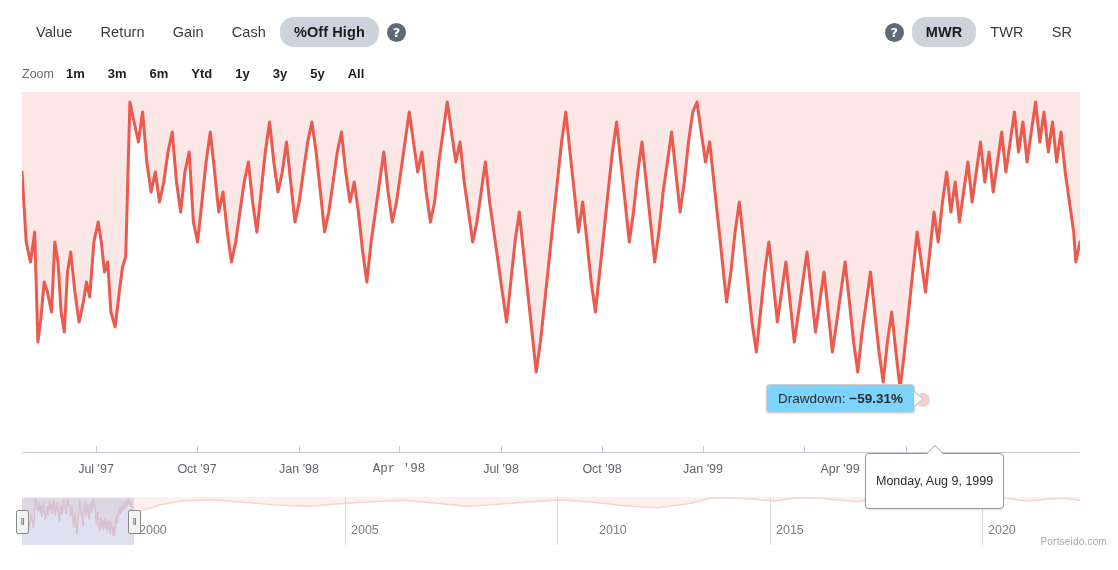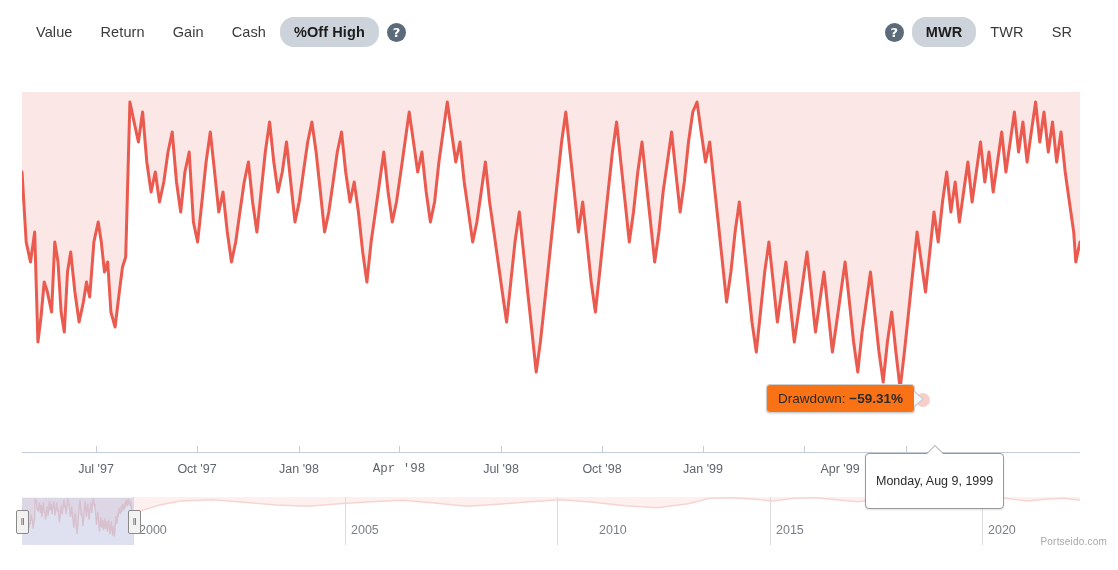--- a/index.html
+++ b/index.html
@@ -65,21 +65,21 @@
   }
   .tick{position:absolute;top:446px;width:1px;height:7px;background:#c3cbd6;}
   .xlabel{
     position:absolute;top:462px;font-size:12.5px;color:#60656d;
     transform:translateX(-50%);white-space:nowrap;
   }
 
   
   .tip-value{
     position:absolute;left:766px;top:384px;
-    background:#f97316;border:1px solid #cfcfcf;border-radius:4px;
+    background:#7dd3fc;border:1px solid #cfcfcf;border-radius:4px;
     padding:6px 11px;font-size:13.5px;color:#2b2b2b;
     box-shadow:0 1px 2px rgba(0,0,0,.14);
     white-space:nowrap;z-index:6;
   }
   .tip-value b{font-weight:bold;}
   .tip-value:after{
     content:"";position:absolute;right:-8px;top:50%;
     margin-top:-7px;width:0;height:0;
     border-top:7px solid transparent;border-bottom:7px solid transparent;
     border-left:8px solid #f7f7f7;
@@ -154,20 +154,31 @@
     </div>
 
     <div class="tabs-right">
       <div class="helpico">?</div>
       <div class="tab sel">MWR</div>
       <div class="tab">TWR</div>
       <div class="tab">SR</div>
     </div>
   </div>
 
+  <div class="zoomrow">
+    <span class="zoomlabel">Zoom</span>
+    <span class="zoombtn">1m</span>
+    <span class="zoombtn">3m</span>
+    <span class="zoombtn">6m</span>
+    <span class="zoombtn">Ytd</span>
+    <span class="zoombtn">1y</span>
+    <span class="zoombtn">3y</span>
+    <span class="zoombtn">5y</span>
+    <span class="zoombtn">All</span>
+  </div>
 
   <div class="chartwrap">
     <div class="plot">
       <svg id="mainsvg" width="1058" height="360" viewBox="0 0 1058 360">
         <path id="areaPath" fill="#fbe8e6" stroke="none" d="M0.0,80.0L4.2,150.0L8.5,170.0L12.7,140.0L15.9,250.0L19.0,225.0L22.2,190.0L25.4,200.0L29.6,220.0L32.8,150.0L36.0,170.0L39.1,220.0L42.3,240.0L45.5,180.0L48.7,160.0L52.9,200.0L57.1,230.0L61.4,210.0L64.5,190.0L67.7,205.0L71.9,150.0L76.2,130.0L79.3,150.0L82.5,180.0L85.7,170.0L88.9,220.0L93.1,235.0L97.3,200.0L100.5,175.0L103.7,165.0L107.9,10.0L112.1,30.0L116.4,50.0L120.6,20.0L124.8,70.0L129.1,100.0L133.3,80.0L137.5,110.0L141.8,90.0L146.0,60.0L150.2,40.0L154.5,90.0L158.7,120.0L162.9,80.0L167.2,60.0L171.4,130.0L175.6,150.0L179.9,110.0L184.1,70.0L188.3,40.0L192.6,80.0L196.8,120.0L201.0,100.0L205.3,140.0L209.5,170.0L213.7,150.0L217.9,120.0L222.2,90.0L226.4,70.0L230.6,110.0L234.9,140.0L239.1,100.0L243.3,60.0L247.6,30.0L251.8,70.0L256.0,100.0L260.3,80.0L264.5,50.0L268.7,90.0L273.0,130.0L277.2,110.0L281.4,80.0L285.7,50.0L289.9,30.0L294.1,60.0L298.4,100.0L302.6,140.0L306.8,120.0L311.1,90.0L315.3,60.0L319.5,40.0L323.7,80.0L328.0,110.0L332.2,90.0L336.4,120.0L340.7,160.0L344.9,190.0L349.1,150.0L353.4,120.0L357.6,90.0L361.8,60.0L366.1,100.0L370.3,130.0L374.5,110.0L378.8,80.0L383.0,50.0L387.2,20.0L391.5,50.0L395.7,80.0L399.9,60.0L404.2,100.0L408.4,130.0L412.6,110.0L416.9,70.0L421.1,40.0L425.3,10.0L429.5,40.0L433.8,70.0L438.0,50.0L442.2,90.0L446.5,120.0L450.7,150.0L454.9,130.0L459.2,100.0L463.4,70.0L467.6,110.0L471.9,140.0L476.1,170.0L480.3,200.0L484.6,230.0L488.8,190.0L493.0,150.0L497.3,120.0L501.5,160.0L505.7,200.0L510.0,240.0L514.2,280.0L518.4,250.0L522.7,210.0L526.9,170.0L531.1,130.0L535.3,90.0L539.6,50.0L543.8,20.0L548.0,60.0L552.3,100.0L556.5,140.0L560.7,110.0L565.0,150.0L569.2,190.0L573.4,220.0L577.7,180.0L581.9,140.0L586.1,100.0L590.4,60.0L594.6,30.0L598.8,70.0L603.1,110.0L607.3,150.0L611.5,120.0L615.8,80.0L620.0,50.0L624.2,90.0L628.5,130.0L632.7,170.0L636.9,140.0L641.1,100.0L645.4,70.0L649.6,40.0L653.8,80.0L658.1,120.0L662.3,90.0L666.5,50.0L670.8,20.0L675.0,10.0L679.2,40.0L683.5,70.0L687.7,50.0L691.9,90.0L696.2,130.0L700.4,170.0L704.6,210.0L708.9,180.0L713.1,140.0L717.3,110.0L721.6,150.0L725.8,190.0L730.0,230.0L734.3,260.0L738.5,220.0L742.7,180.0L746.9,150.0L751.2,190.0L755.4,230.0L759.6,200.0L763.9,170.0L768.1,210.0L772.3,250.0L776.6,220.0L780.8,190.0L785.0,160.0L789.3,200.0L793.5,240.0L797.7,210.0L802.0,180.0L806.2,220.0L810.4,260.0L814.7,230.0L818.9,200.0L823.1,170.0L827.4,210.0L831.6,250.0L835.8,280.0L840.1,240.0L844.3,210.0L848.5,180.0L852.7,220.0L857.0,260.0L861.2,290.0L865.4,250.0L869.7,220.0L873.9,260.0L878.1,296.6L882.4,260.0L886.6,220.0L890.8,180.0L895.1,140.0L899.3,170.0L903.5,200.0L907.8,160.0L912.0,120.0L916.2,150.0L920.5,110.0L924.7,80.0L928.9,120.0L933.2,90.0L937.4,130.0L941.6,100.0L945.9,70.0L950.1,110.0L954.3,80.0L958.5,50.0L962.8,90.0L967.0,60.0L971.2,100.0L975.5,70.0L979.7,40.0L983.9,80.0L988.2,50.0L992.4,20.0L996.6,60.0L1000.9,30.0L1005.1,70.0L1009.3,40.0L1013.6,10.0L1017.8,50.0L1022.0,20.0L1026.3,60.0L1030.5,30.0L1034.7,70.0L1039.0,40.0L1043.2,80.0L1047.4,110.0L1051.7,140.0L1053.8,170.0L1058.0,150.0L1058.0,0L0.0,0Z"></path>
         <path id="linePath" fill="none" stroke="#ea5a4e" stroke-width="3" stroke-linejoin="round" stroke-linecap="round" d="M0.0,80.0L4.2,150.0L8.5,170.0L12.7,140.0L15.9,250.0L19.0,225.0L22.2,190.0L25.4,200.0L29.6,220.0L32.8,150.0L36.0,170.0L39.1,220.0L42.3,240.0L45.5,180.0L48.7,160.0L52.9,200.0L57.1,230.0L61.4,210.0L64.5,190.0L67.7,205.0L71.9,150.0L76.2,130.0L79.3,150.0L82.5,180.0L85.7,170.0L88.9,220.0L93.1,235.0L97.3,200.0L100.5,175.0L103.7,165.0L107.9,10.0L112.1,30.0L116.4,50.0L120.6,20.0L124.8,70.0L129.1,100.0L133.3,80.0L137.5,110.0L141.8,90.0L146.0,60.0L150.2,40.0L154.5,90.0L158.7,120.0L162.9,80.0L167.2,60.0L171.4,130.0L175.6,150.0L179.9,110.0L184.1,70.0L188.3,40.0L192.6,80.0L196.8,120.0L201.0,100.0L205.3,140.0L209.5,170.0L213.7,150.0L217.9,120.0L222.2,90.0L226.4,70.0L230.6,110.0L234.9,140.0L239.1,100.0L243.3,60.0L247.6,30.0L251.8,70.0L256.0,100.0L260.3,80.0L264.5,50.0L268.7,90.0L273.0,130.0L277.2,110.0L281.4,80.0L285.7,50.0L289.9,30.0L294.1,60.0L298.4,100.0L302.6,140.0L306.8,120.0L311.1,90.0L315.3,60.0L319.5,40.0L323.7,80.0L328.0,110.0L332.2,90.0L336.4,120.0L340.7,160.0L344.9,190.0L349.1,150.0L353.4,120.0L357.6,90.0L361.8,60.0L366.1,100.0L370.3,130.0L374.5,110.0L378.8,80.0L383.0,50.0L387.2,20.0L391.5,50.0L395.7,80.0L399.9,60.0L404.2,100.0L408.4,130.0L412.6,110.0L416.9,70.0L421.1,40.0L425.3,10.0L429.5,40.0L433.8,70.0L438.0,50.0L442.2,90.0L446.5,120.0L450.7,150.0L454.9,130.0L459.2,100.0L463.4,70.0L467.6,110.0L471.9,140.0L476.1,170.0L480.3,200.0L484.6,230.0L488.8,190.0L493.0,150.0L497.3,120.0L501.5,160.0L505.7,200.0L510.0,240.0L514.2,280.0L518.4,250.0L522.7,210.0L526.9,170.0L531.1,130.0L535.3,90.0L539.6,50.0L543.8,20.0L548.0,60.0L552.3,100.0L556.5,140.0L560.7,110.0L565.0,150.0L569.2,190.0L573.4,220.0L577.7,180.0L581.9,140.0L586.1,100.0L590.4,60.0L594.6,30.0L598.8,70.0L603.1,110.0L607.3,150.0L611.5,120.0L615.8,80.0L620.0,50.0L624.2,90.0L628.5,130.0L632.7,170.0L636.9,140.0L641.1,100.0L645.4,70.0L649.6,40.0L653.8,80.0L658.1,120.0L662.3,90.0L666.5,50.0L670.8,20.0L675.0,10.0L679.2,40.0L683.5,70.0L687.7,50.0L691.9,90.0L696.2,130.0L700.4,170.0L704.6,210.0L708.9,180.0L713.1,140.0L717.3,110.0L721.6,150.0L725.8,190.0L730.0,230.0L734.3,260.0L738.5,220.0L742.7,180.0L746.9,150.0L751.2,190.0L755.4,230.0L759.6,200.0L763.9,170.0L768.1,210.0L772.3,250.0L776.6,220.0L780.8,190.0L785.0,160.0L789.3,200.0L793.5,240.0L797.7,210.0L802.0,180.0L806.2,220.0L810.4,260.0L814.7,230.0L818.9,200.0L823.1,170.0L827.4,210.0L831.6,250.0L835.8,280.0L840.1,240.0L844.3,210.0L848.5,180.0L852.7,220.0L857.0,260.0L861.2,290.0L865.4,250.0L869.7,220.0L873.9,260.0L878.1,296.6L882.4,260.0L886.6,220.0L890.8,180.0L895.1,140.0L899.3,170.0L903.5,200.0L907.8,160.0L912.0,120.0L916.2,150.0L920.5,110.0L924.7,80.0L928.9,120.0L933.2,90.0L937.4,130.0L941.6,100.0L945.9,70.0L950.1,110.0L954.3,80.0L958.5,50.0L962.8,90.0L967.0,60.0L971.2,100.0L975.5,70.0L979.7,40.0L983.9,80.0L988.2,50.0L992.4,20.0L996.6,60.0L1000.9,30.0L1005.1,70.0L1009.3,40.0L1013.6,10.0L1017.8,50.0L1022.0,20.0L1026.3,60.0L1030.5,30.0L1034.7,70.0L1039.0,40.0L1043.2,80.0L1047.4,110.0L1051.7,140.0L1053.8,170.0L1058.0,150.0"></path>
       </svg>
     </div>
   </div>
 

